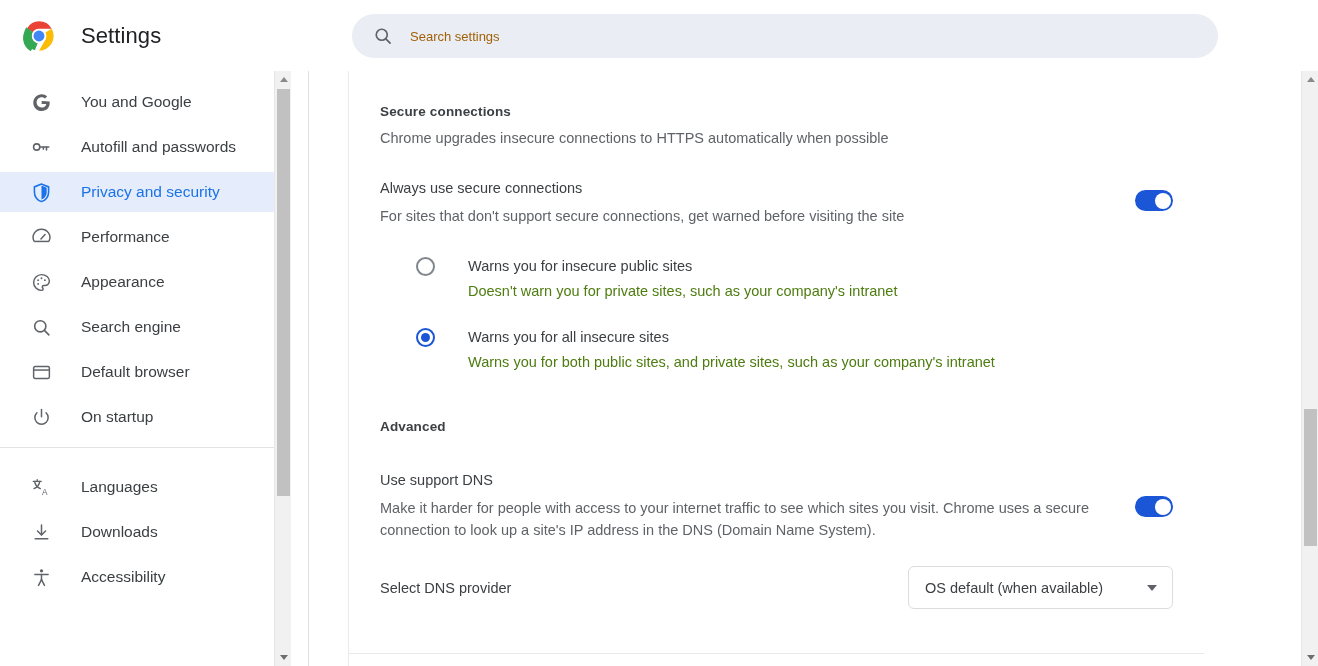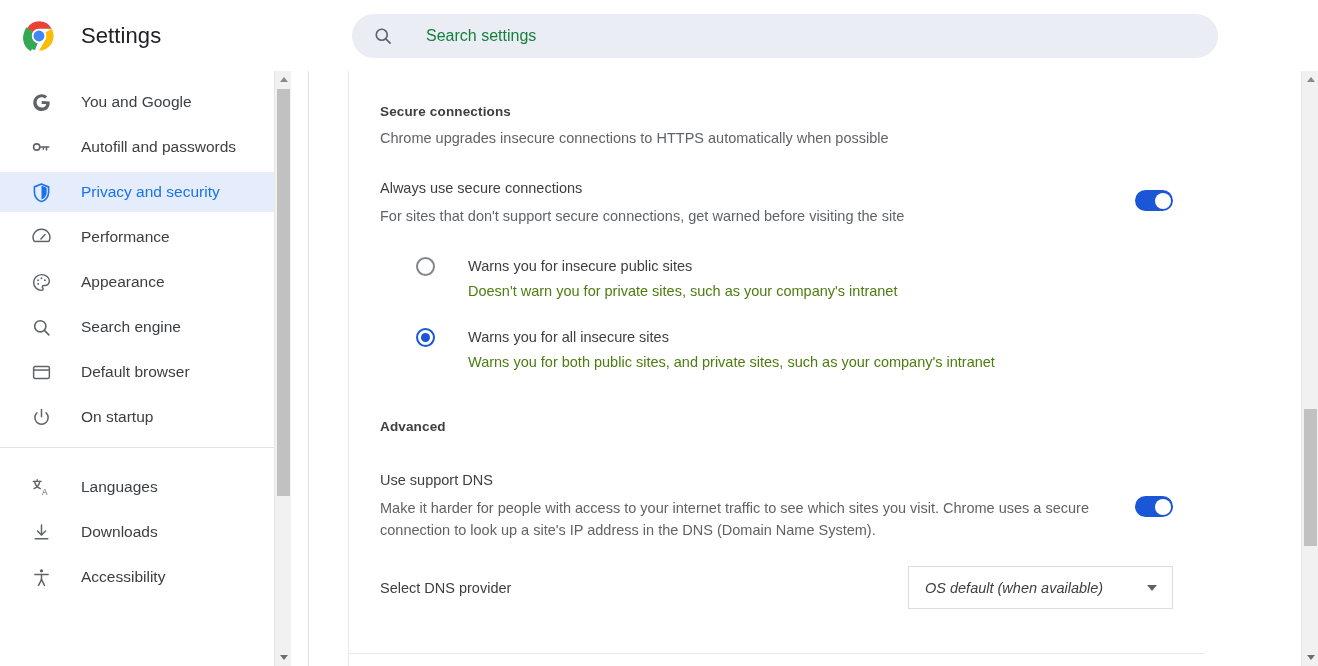--- a/index.html
+++ b/index.html
@@ -30,23 +30,23 @@
   }
   .search-box {
     position: absolute; left: 352px; top: 14px;
     width: 866px; height: 44px;
     background: #eaedf3;
     border-radius: 22px;
     display: flex; align-items: center;
   }
   .search-icon { margin-left: 21px; width: 20px; height: 20px; flex: none; }
   .search-placeholder {
-    margin-left: 33px;
-    font-size: 16px;
-    color: #15803d;
+    margin-left: 17px;
+    font-size: 13px;
+    color: #a16207;
     white-space: nowrap;
   }
 
   
   .body-row {
     position: absolute; top: 71px; left: 0;
     width: 1318px; height: 595px;
     background: #ffffff;
   }
 
@@ -192,27 +192,26 @@
   }
   .radio-text { margin-left: 33px; }
   .radio-title { font-size: 14.5px; color: #3c4043; }
   .radio-desc { font-size: 14.5px; color: #4d7c0f; margin-top: 8px; }
 
   
   .dropdown {
     flex: none;
     width: 265px; height: 43px;
     border: 1px solid #dadce0;
-    border-radius: 0;
+    border-radius: 6px;
     display: flex; align-items: center;
     justify-content: space-between;
     padding: 0 15px 0 16px;
     cursor: pointer;
     background: #ffffff;
-    font-style: italic;
   }
   .dropdown-value { font-size: 14.5px; color: #3c4043; white-space: nowrap; }
   .caret {
     width: 0; height: 0;
     border-left: 5px solid transparent;
     border-right: 5px solid transparent;
     border-top: 6px solid #5f6368;
   }
 
   .row-label { font-size: 14.5px; color: #3c4043; }

